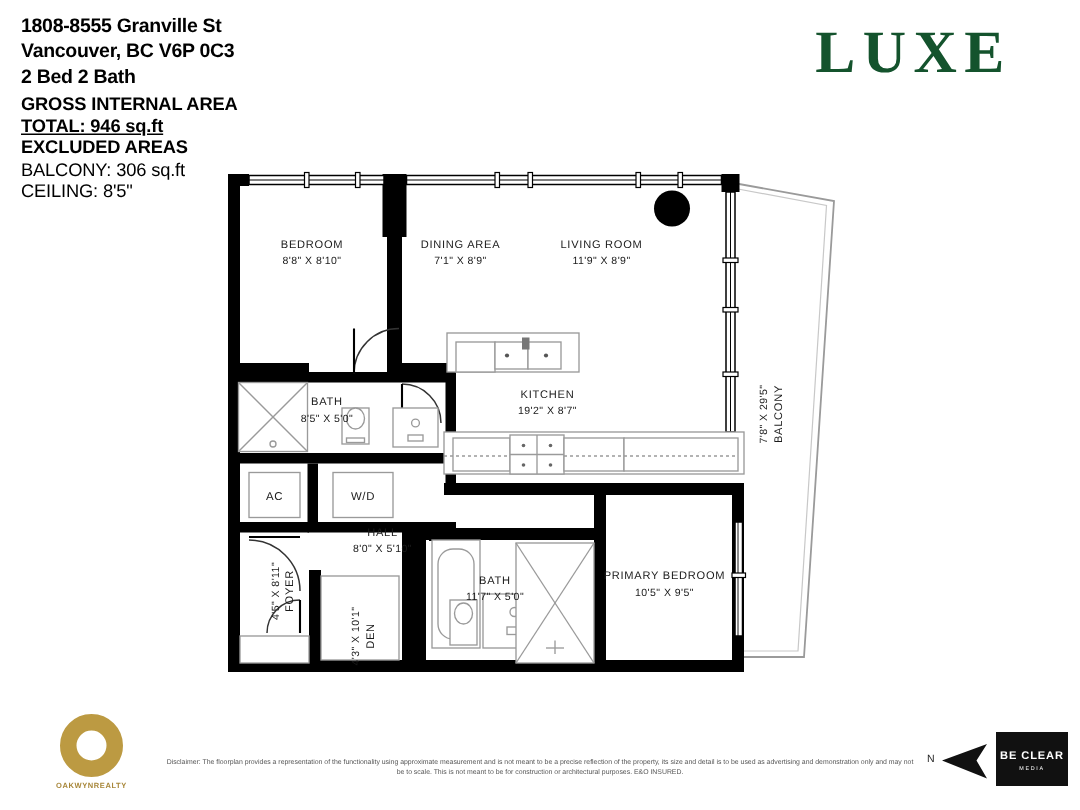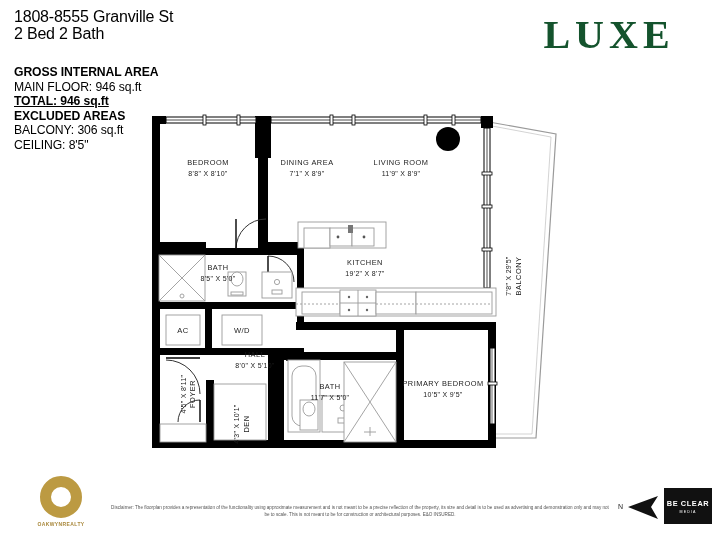--- a/index.html
+++ b/index.html
@@ -17,27 +17,27 @@
   }
 
   
   .header-block {
     position: absolute;
     left: 14px;
     top: 8px;
     width: 340px;
   }
   .addr-line {
-    font-weight: normal;
-    font-size: 16px;
+    font-weight: bold;
+    font-size: 13px;
     line-height: 17px;
     letter-spacing: -0.2px;
   }
   .meta-block {
-    margin-top: 23px;
+    margin-top: 3px;
   }
   .meta-line {
     font-size: 12.2px;
     line-height: 14.6px;
     letter-spacing: -0.1px;
   }
   .meta-line.bold { font-weight: bold; }
   .meta-line.underline-bold { font-weight: bold; text-decoration: underline; }
 
   
@@ -164,24 +164,24 @@
     letter-spacing: 0.4px;
     fill: #1a1a1a;
     text-anchor: middle;
   }
 </style>
 </head>
 <body>
 
 <div class="header-block">
   <div class="addr-line">1808-8555 Granville St</div>
+  <div class="addr-line">Vancouver, BC V6P 0C3</div>
   <div class="addr-line">2 Bed 2 Bath</div>
   <div class="meta-block">
     <div class="meta-line bold">GROSS INTERNAL AREA</div>
-    <div class="meta-line">MAIN FLOOR: 946 sq.ft</div>
     <div class="meta-line underline-bold">TOTAL: 946  sq.ft</div>
     <div class="meta-line bold">EXCLUDED AREAS</div>
     <div class="meta-line">BALCONY: 306 sq.ft</div>
     <div class="meta-line">CEILING: 8'5"</div>
   </div>
 </div>
 
 <div class="brand">
   <div class="brand-main">LUXE</div>
 </div>

